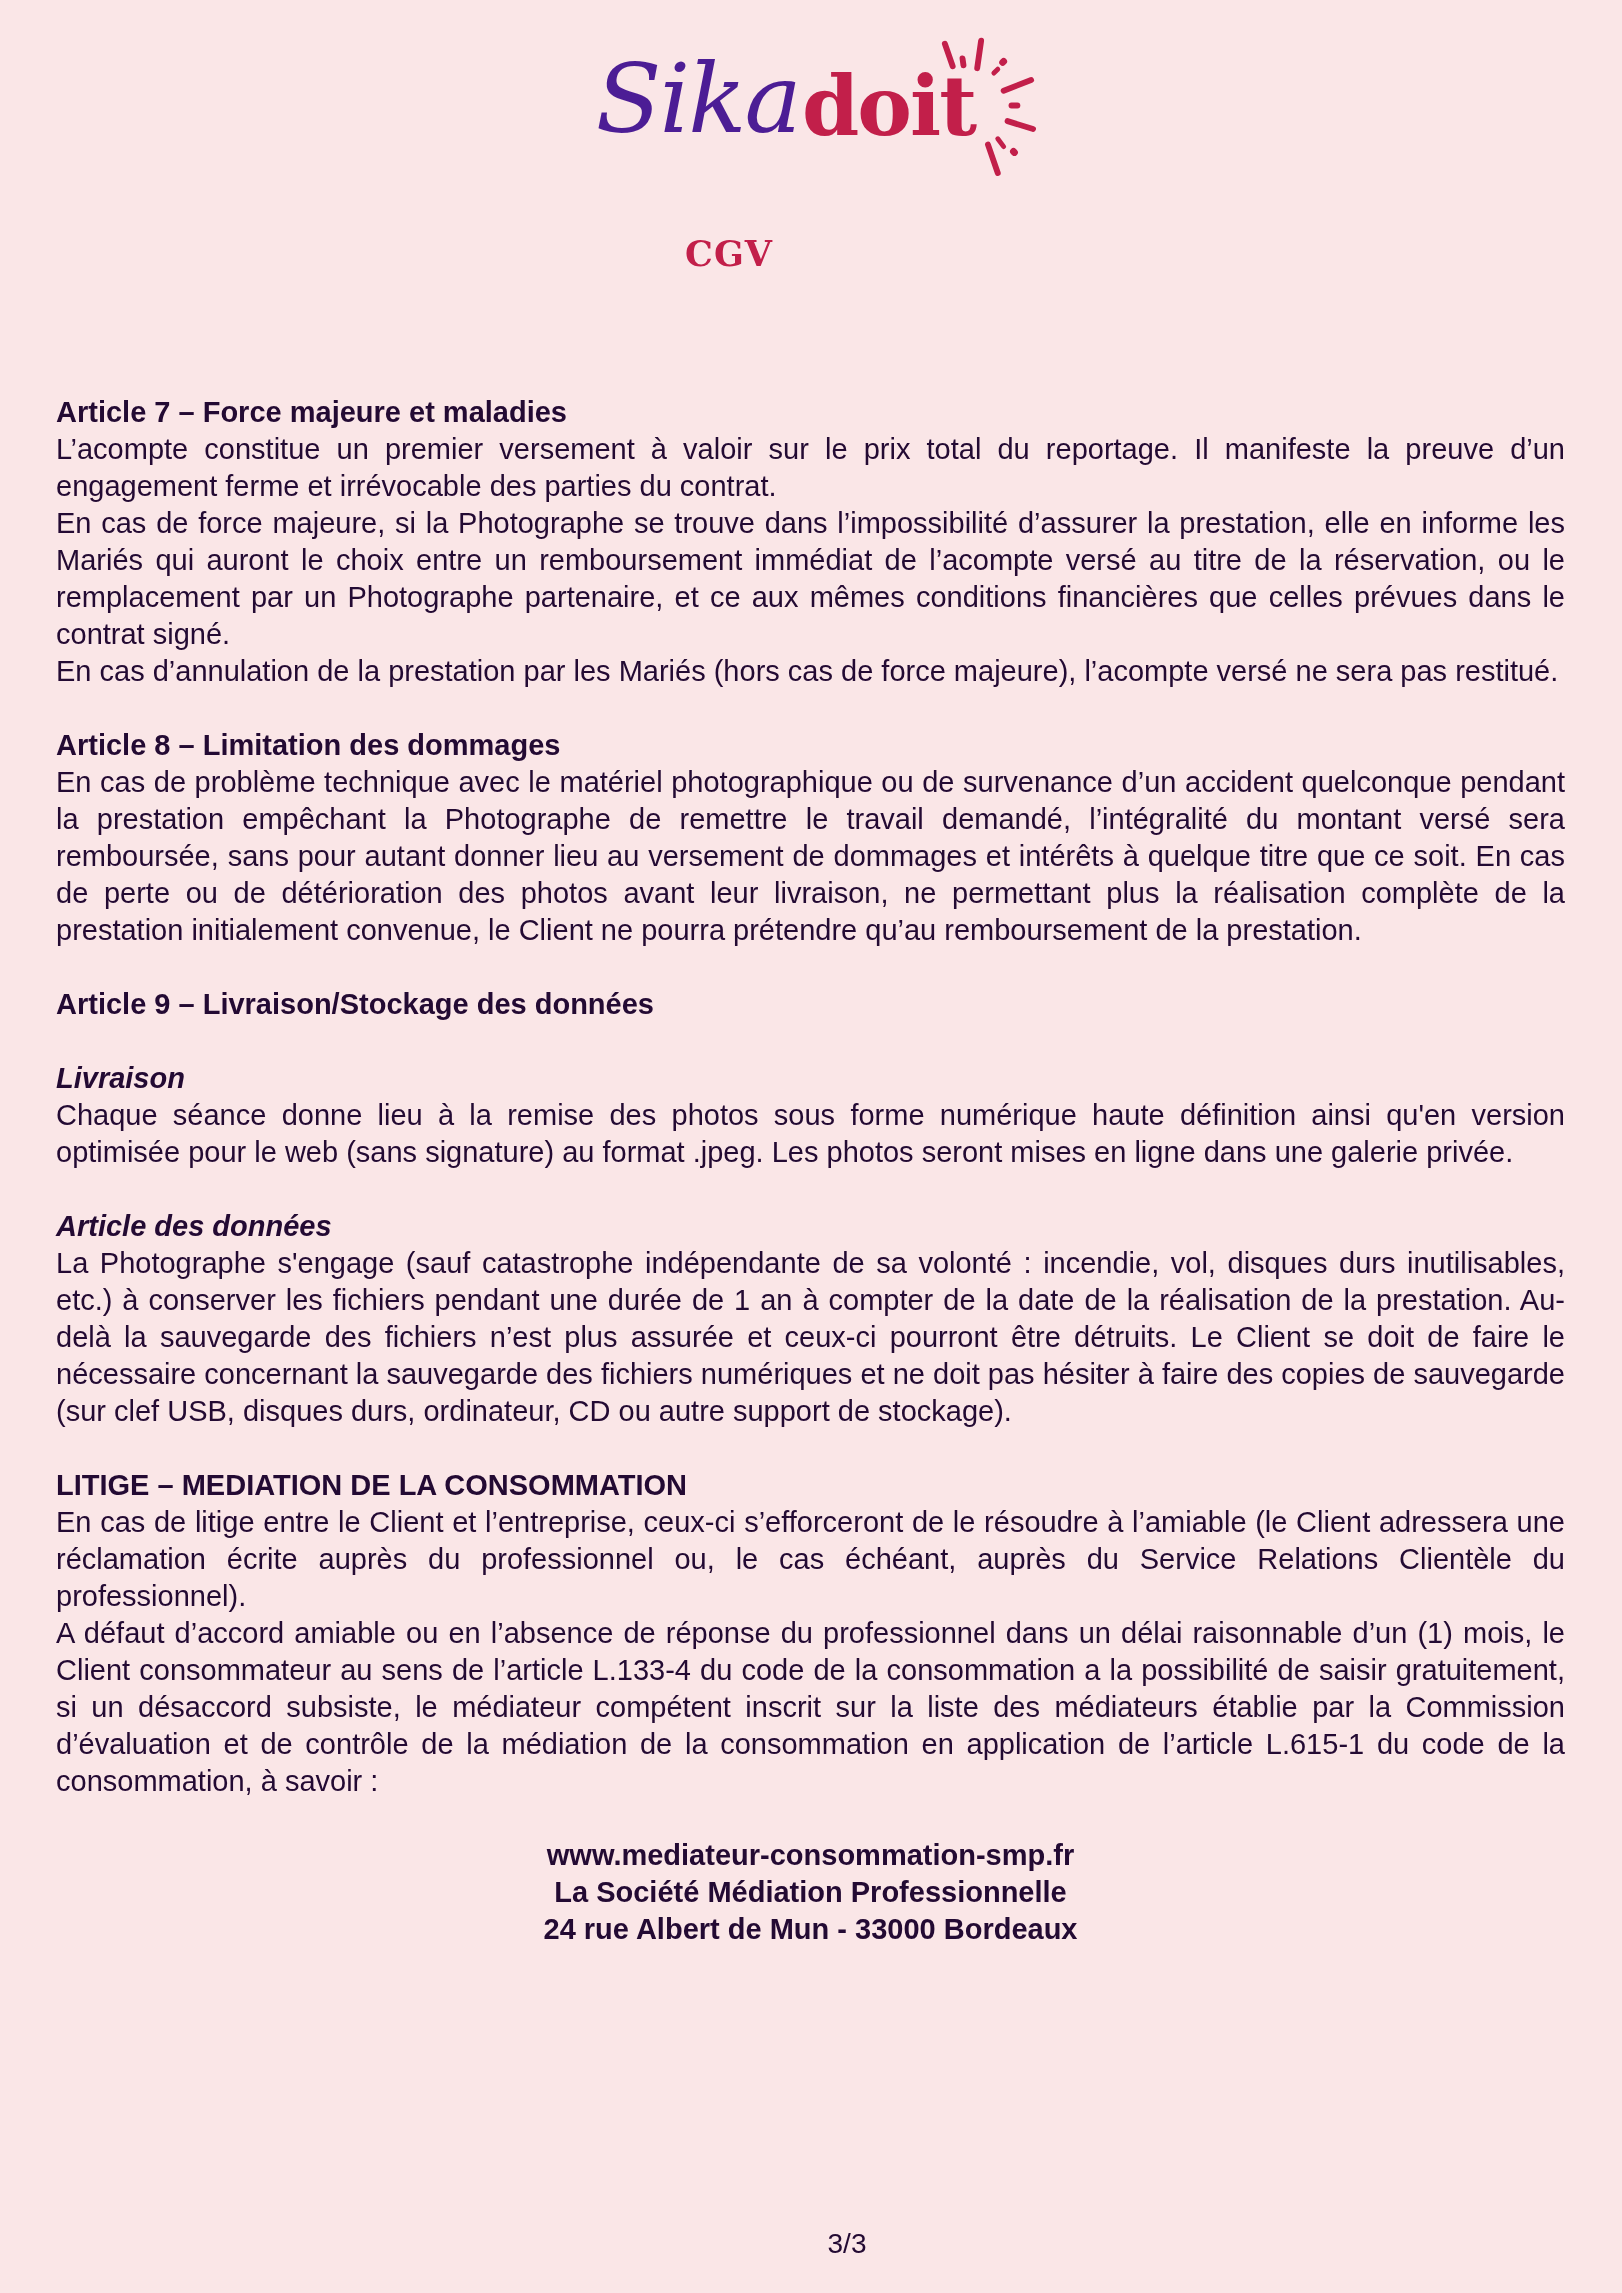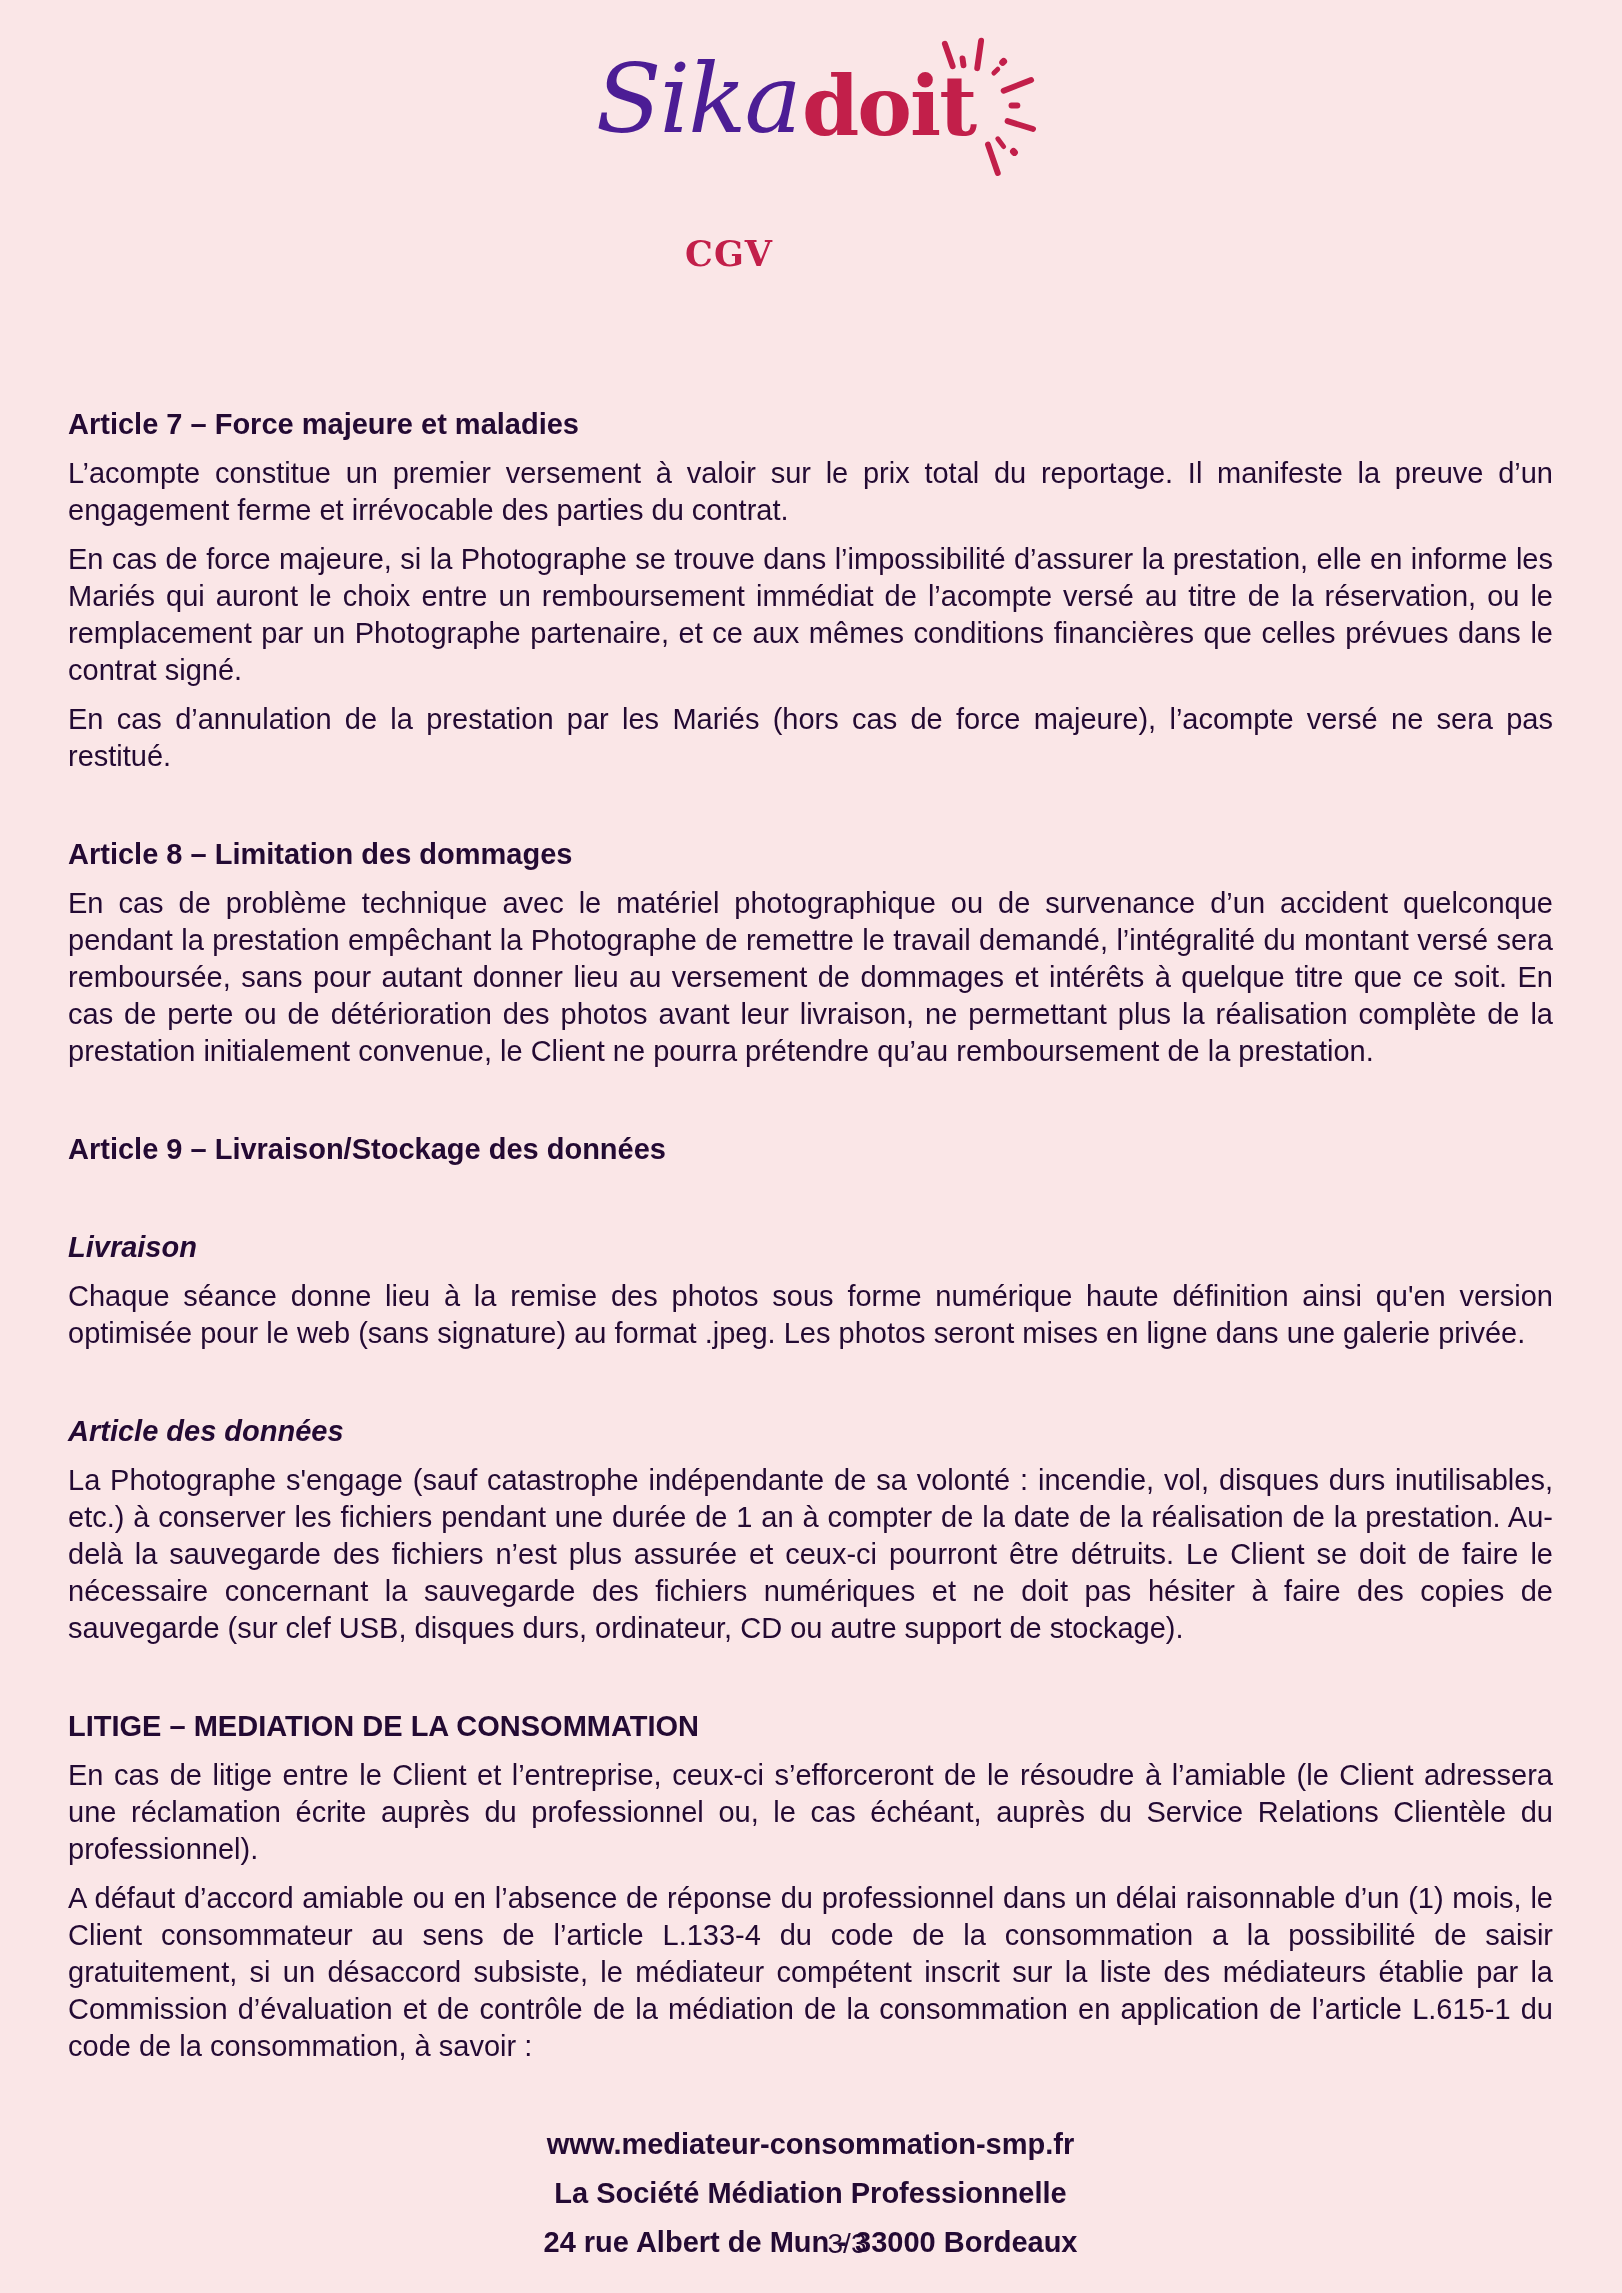--- a/index.html
+++ b/index.html
@@ -37,21 +37,21 @@
     font-family: "DejaVu Serif", serif;
     font-weight: bold;
     font-size: 35px;
     color: #c21f4a;
     letter-spacing: 1px;
   }
   .content {
     position: absolute; left: 56px; top: 394px; width: 1509px;
     font-size: 29px; line-height: 37px;
   }
-  .content p { margin: 12px; text-align: justify; }
+  .content p { margin: 0; text-align: justify; }
   .content .h { font-weight: bold; }
   .content .sub { font-weight: bold; font-style: italic; }
   .gap { height: 37px; }
   .center-block {
     text-align: center !important;
     font-weight: bold;
   }
   .page-number {
     position: absolute; left: 0; width: 1622px; top: 2228px;
     text-align: center; font-size: 28px; padding-left: 36px;

